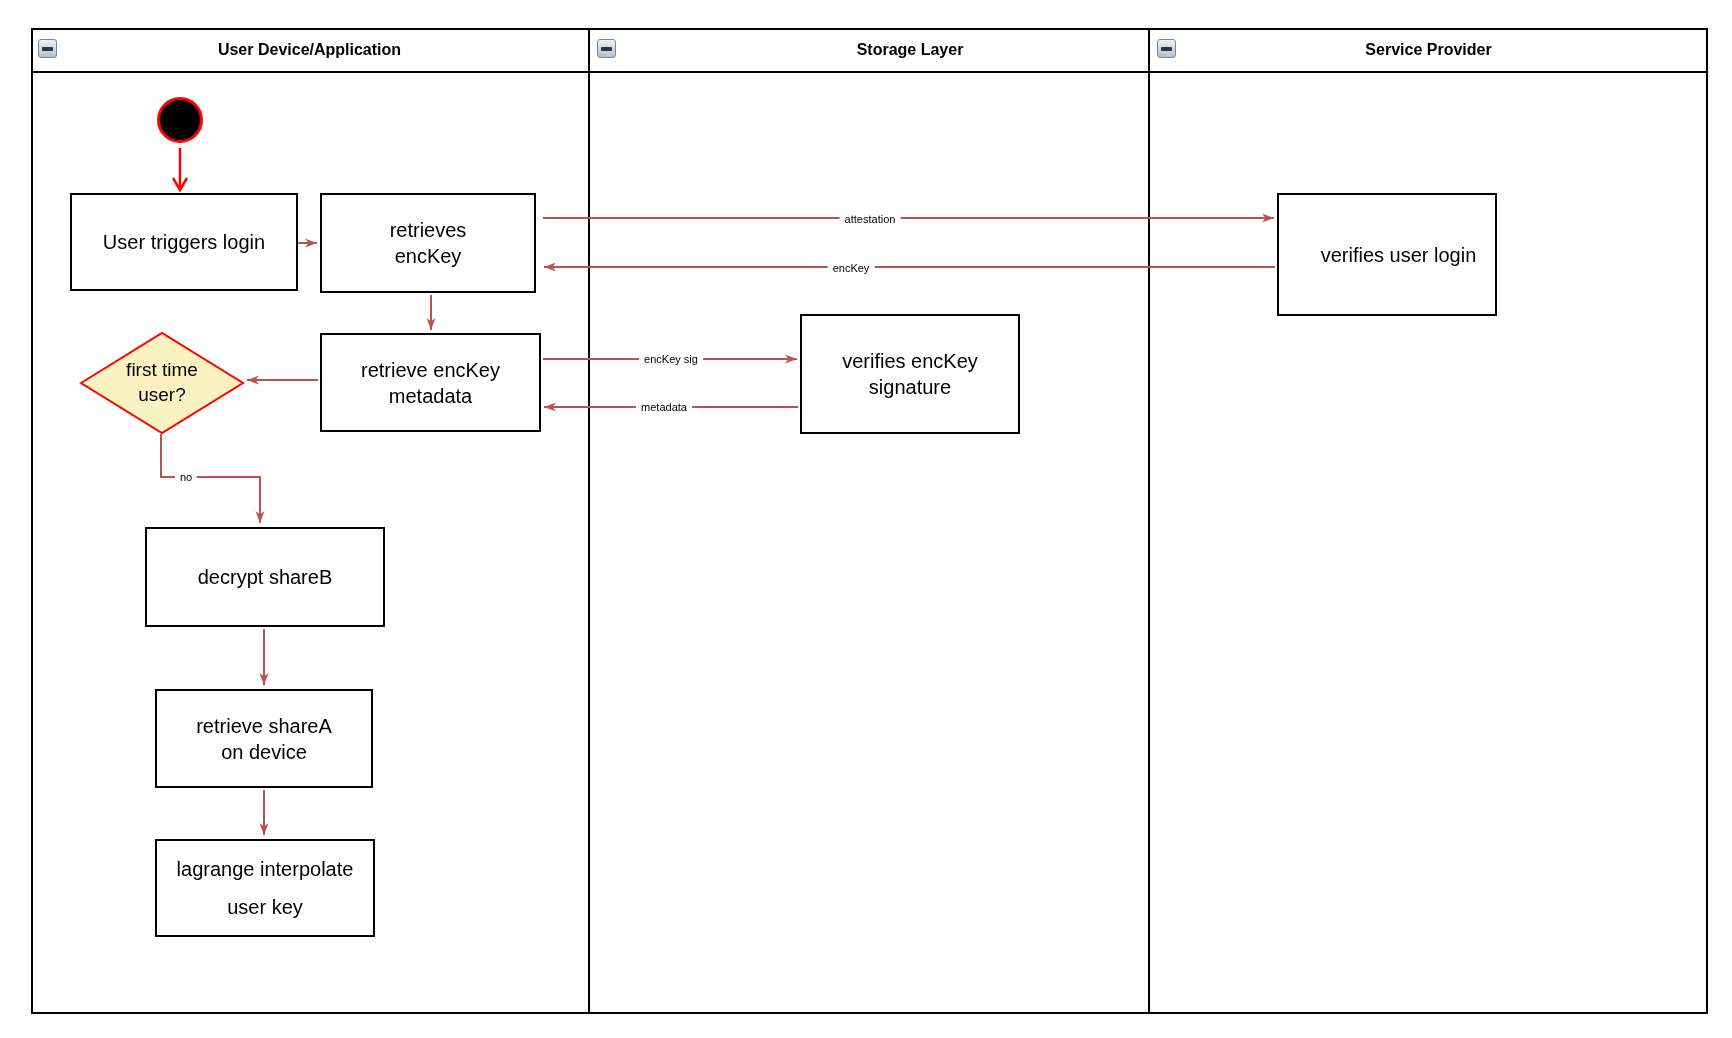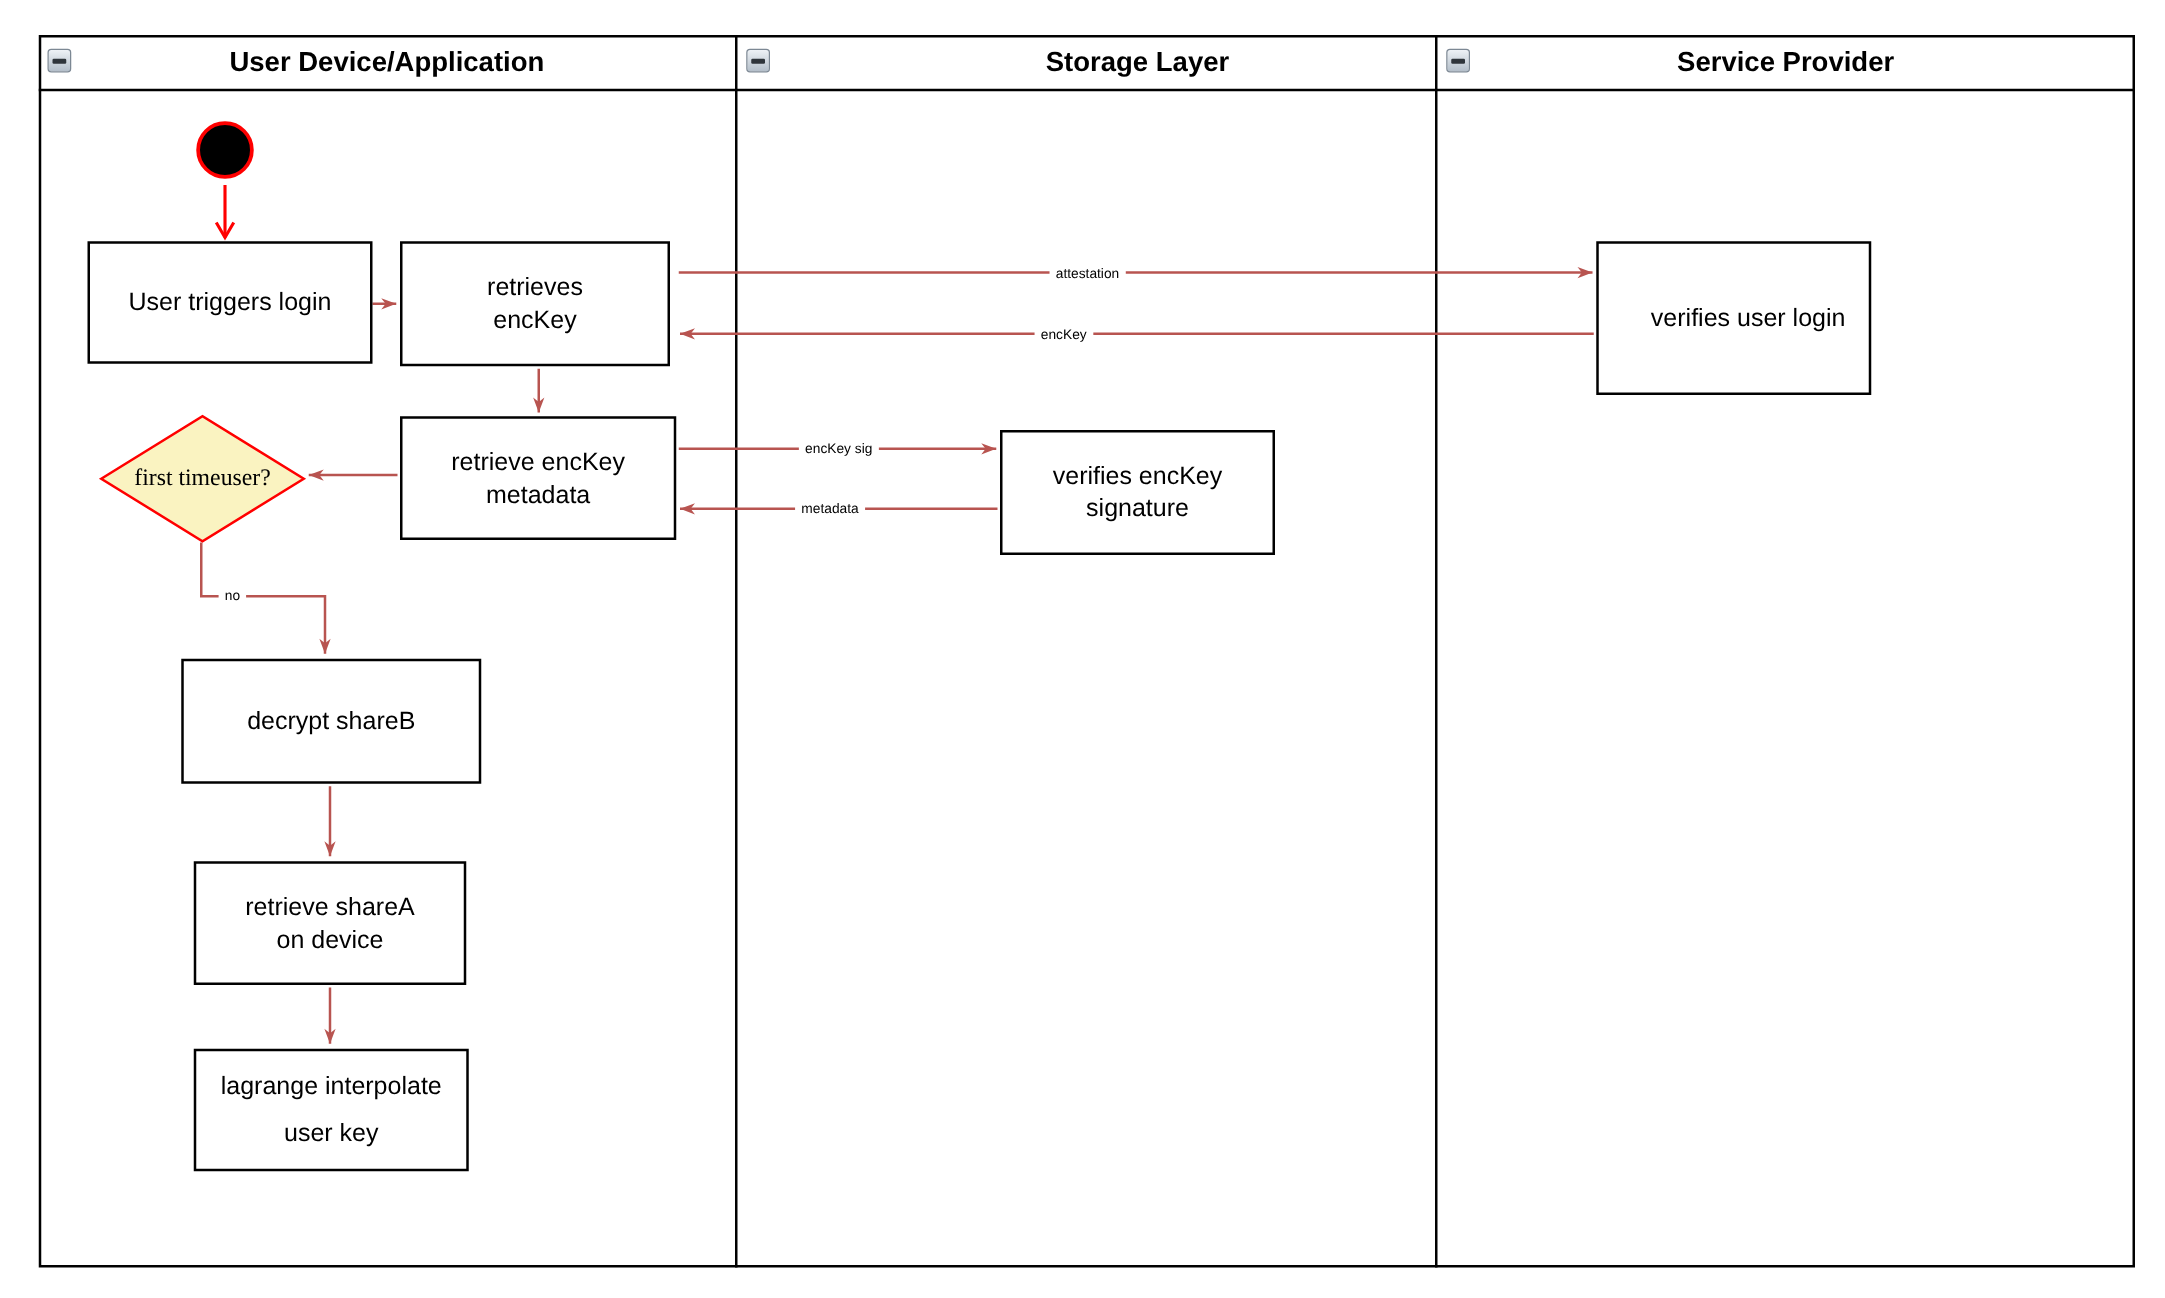--- a/index.html
+++ b/index.html
@@ -7,42 +7,42 @@
   .canvas{position:relative;width:1732px;height:1038px;background:#fff;overflow:hidden;}
 
   
   .frame{position:absolute;left:31px;top:28px;width:1677px;height:986px;
          border:2px solid #000;box-sizing:border-box;}
   .vdiv{position:absolute;top:28px;width:2px;height:986px;background:#000;}
   .hsep{position:absolute;left:31px;top:71px;width:1677px;height:2px;background:#000;}
 
   .lane-header{position:absolute;top:28px;height:43px;display:flex;
                align-items:center;justify-content:center;}
-  .lane-title{font-size:22px;font-weight:bold;white-space:nowrap;}
+  .lane-title{font-size:16px;font-weight:bold;white-space:nowrap;}
 
   .collapse{position:absolute;width:19px;height:19px;box-sizing:border-box;
             border:1px solid #7c8894;border-radius:3px;
             background:linear-gradient(#eef2f6,#b4bfca);
             display:flex;align-items:center;justify-content:center;}
   .minusbar{display:block;width:11px;height:4px;background:#2f353b;border-radius:1px;}
 
   
   .node{position:absolute;box-sizing:border-box;background:#fff;
         border:2px solid #000;display:flex;flex-direction:column;
         align-items:center;justify-content:center;text-align:center;
         font-size:20px;line-height:1.3;}
   .start{position:absolute;left:157px;top:97px;width:46px;height:46px;
          box-sizing:border-box;background:#000;border:3px solid var(--highlight,#ff0000);
          border-radius:50%;}
 
   .decision-wrap{position:absolute;left:79px;top:331px;width:166px;height:104px;}
   .decision-wrap svg{position:absolute;left:0;top:0;}
   .decision-text{position:absolute;left:0;top:0;width:100%;height:100%;
-        display:flex;align-items:center;justify-content:center;
-        text-align:center;font-size:19px;line-height:1.3;font-family:Liberation Serif, serif;}
+        display:flex;flex-direction:column;align-items:center;justify-content:center;
+        text-align:center;font-size:19px;line-height:1.3;}
   .decision-poly{fill:var(--decision-fill,#faf3c1);stroke:var(--highlight,#ff0000);stroke-width:2;}
 
   
   .edges{position:absolute;left:0;top:0;}
   .e-brown{stroke:var(--connector,#b85450);stroke-width:2;fill:none;}
   .e-red{stroke:var(--highlight,#ff0000);stroke-width:2.5;fill:none;}
   #arrowClassic path{fill:var(--connector,#b85450);stroke:none;}
   #arrowOpenRed path{fill:none;stroke:var(--highlight,#ff0000);stroke-width:2.5;}
 
   .edge-label{position:absolute;transform:translate(-50%,-50%);
@@ -114,21 +114,21 @@
 
   <div class="node" style="left:1277px;top:193px;width:220px;height:123px;padding-left:23px;">
     <span>verifies user login</span>
   </div>
 
   <div class="node" style="left:320px;top:333px;width:221px;height:99px;">
     <span>retrieve encKey</span>
     <span>metadata</span>
   </div>
 
-  <div class="node" style="left:800px;top:344px;width:220px;height:100px;">
+  <div class="node" style="left:800px;top:314px;width:220px;height:120px;">
     <span>verifies encKey</span>
     <span>signature</span>
   </div>
 
   <div class="decision-wrap">
     <svg width="166" height="104" viewBox="0 0 166 104">
       <polygon class="decision-poly" points="2,52 83,2 164,52 83,102"></polygon>
     </svg>
     <div class="decision-text">
       <span>first time</span>

